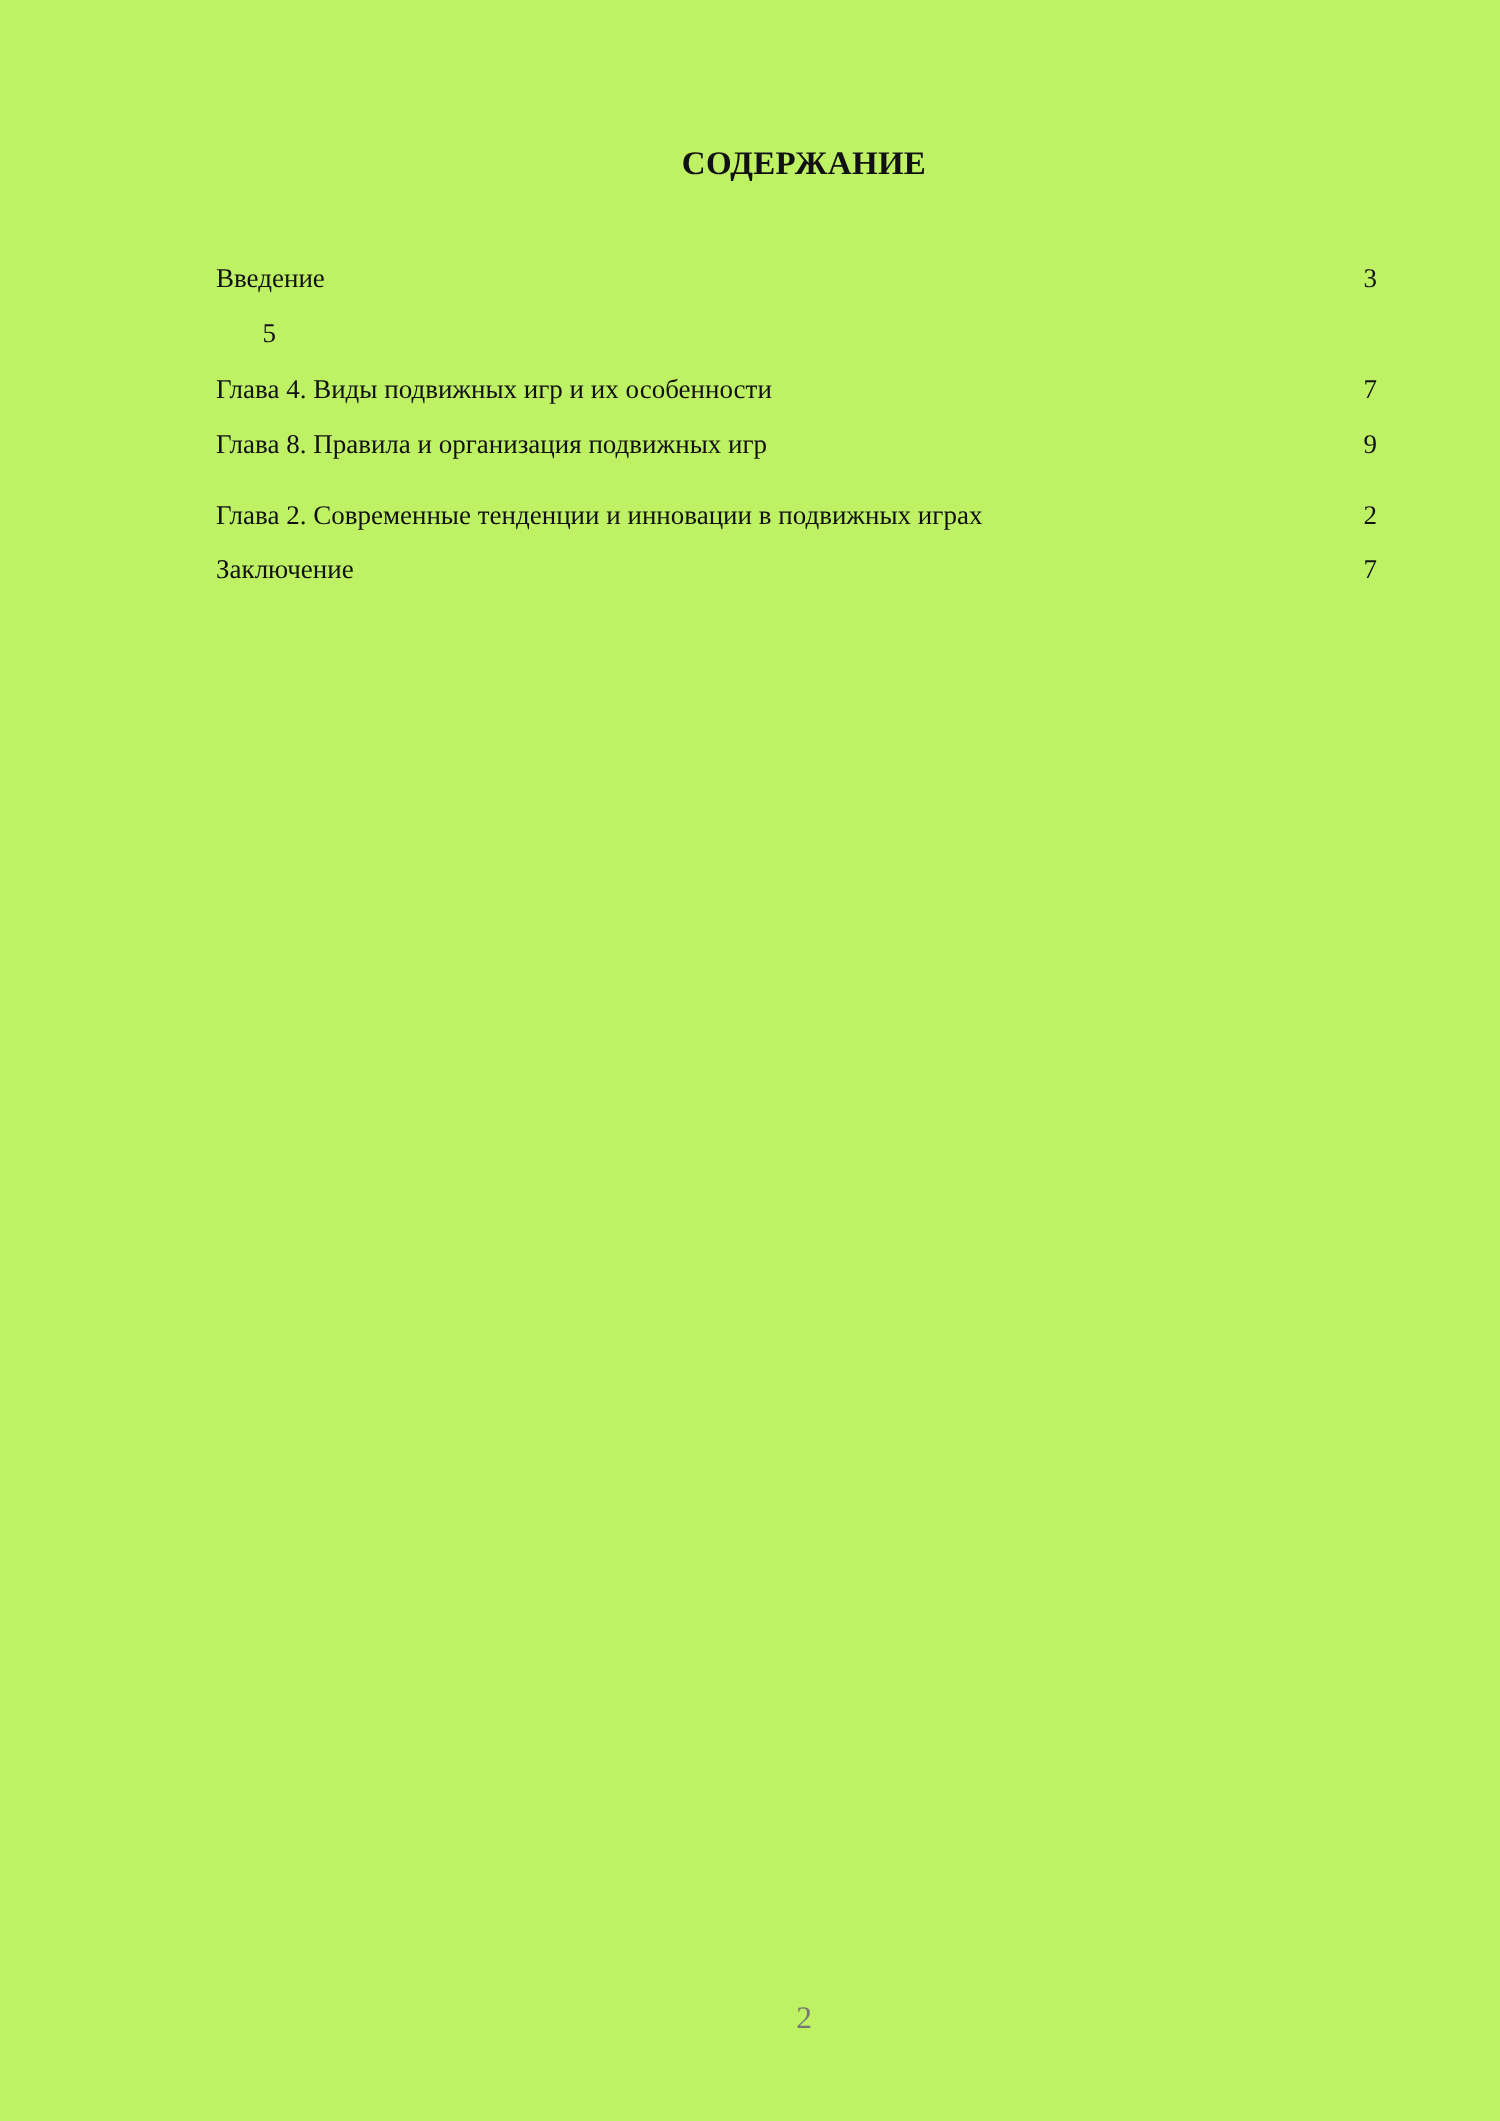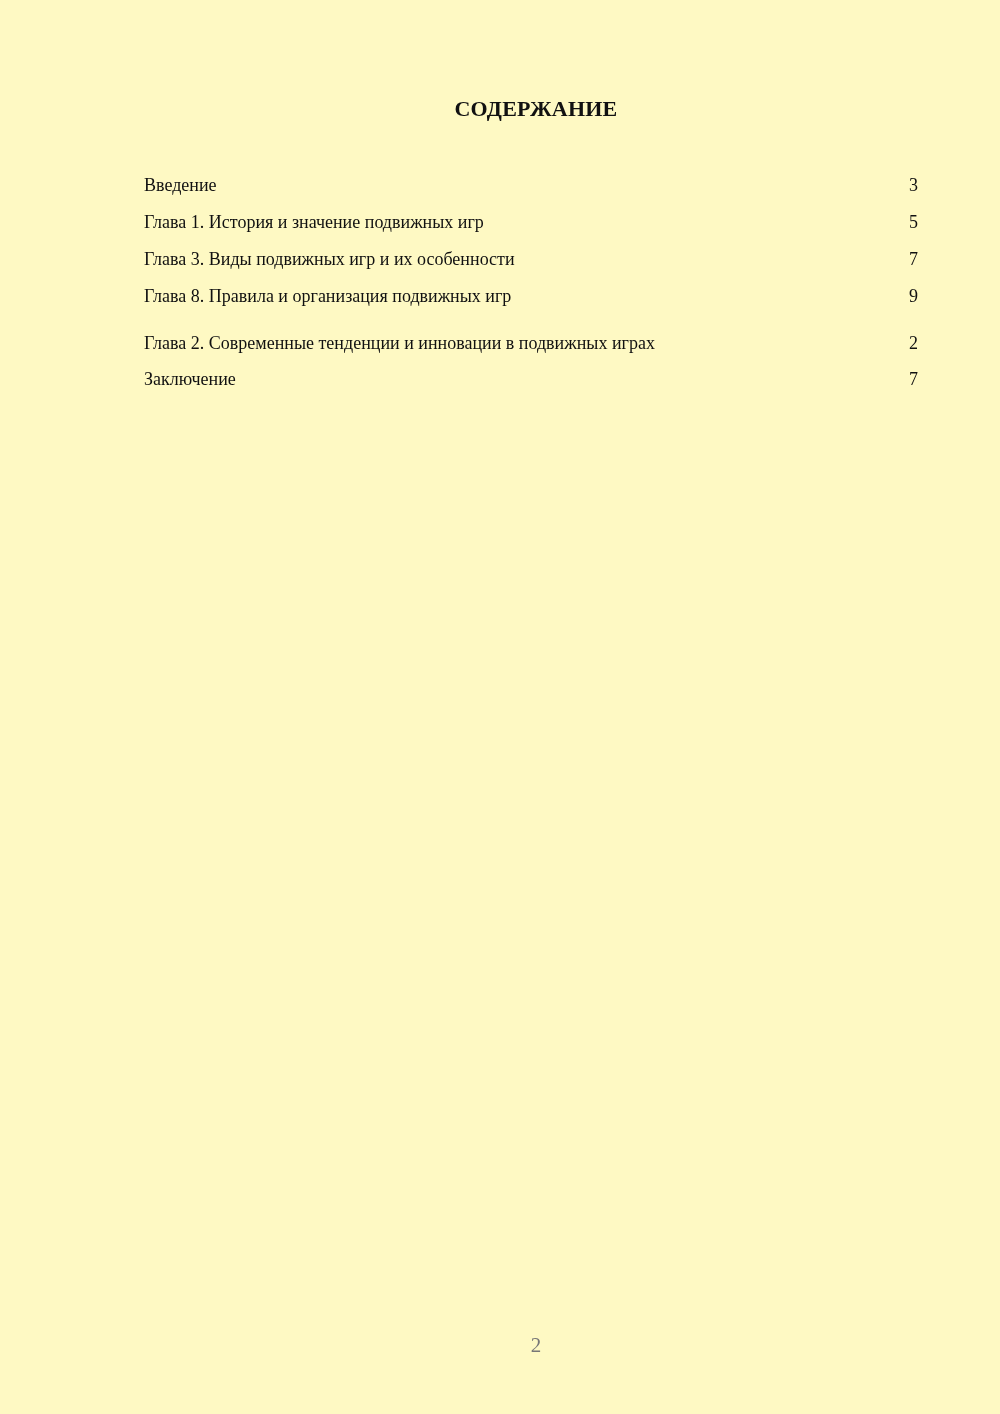--- a/index.html
+++ b/index.html
@@ -13,21 +13,21 @@
       position: relative;
       overflow: hidden;
       font-family: "Liberation Serif", "DejaVu Serif", serif;
       color: #111111;
     }
     .page {
       position: absolute;
       left: 0; top: 0;
       width: 1000px;
       height: 1414px;
-      background: #fef9c3;
+      background: #bef264;
     }
     .toc-title {
       position: absolute;
       top: 96px;
       left: 0;
       width: 1072px;
       text-align: center;
       font-weight: bold;
       font-size: 22px;
       letter-spacing: 0.2px;
@@ -75,25 +75,24 @@
 <div class="page">
 
   <div class="toc-title">СОДЕРЖАНИЕ</div>
 
   <div class="toc-list">
     <div class="toc-row">
       <span class="toc-label">Введение</span>
       <span class="toc-page">3</span>
     </div>
     <div class="toc-row">
-      <span class="toc-label">Глава 1. История и значение подвижных игр</span>
       <span class="toc-page">5</span>
     </div>
     <div class="toc-row">
-      <span class="toc-label">Глава 3. Виды подвижных игр и их особенности</span>
+      <span class="toc-label">Глава 4. Виды подвижных игр и их особенности</span>
       <span class="toc-page">7</span>
     </div>
     <div class="toc-row">
       <span class="toc-label">Глава 8. Правила и организация подвижных игр</span>
       <span class="toc-page">9</span>
     </div>
     <div class="toc-row multiline">
       <span class="toc-label">Глава 2. Современные тенденции и инновации в подвижных играх</span>
       <span class="toc-page">2</span>
     </div>

